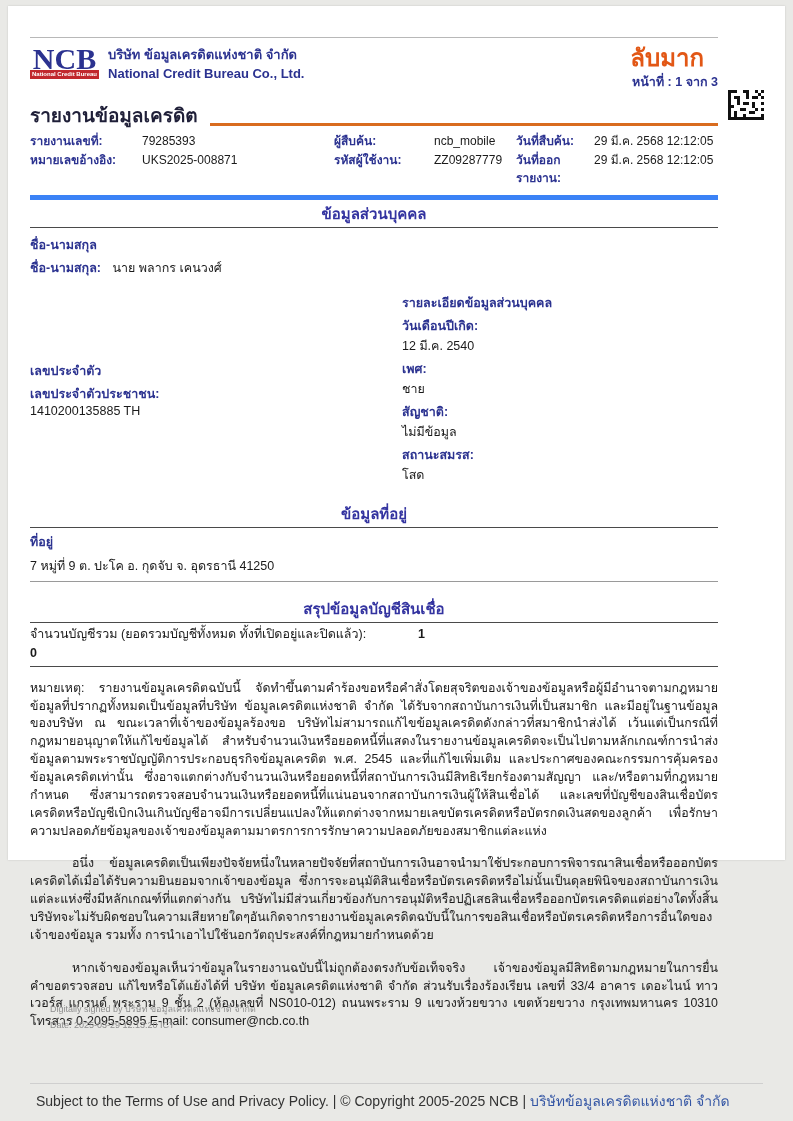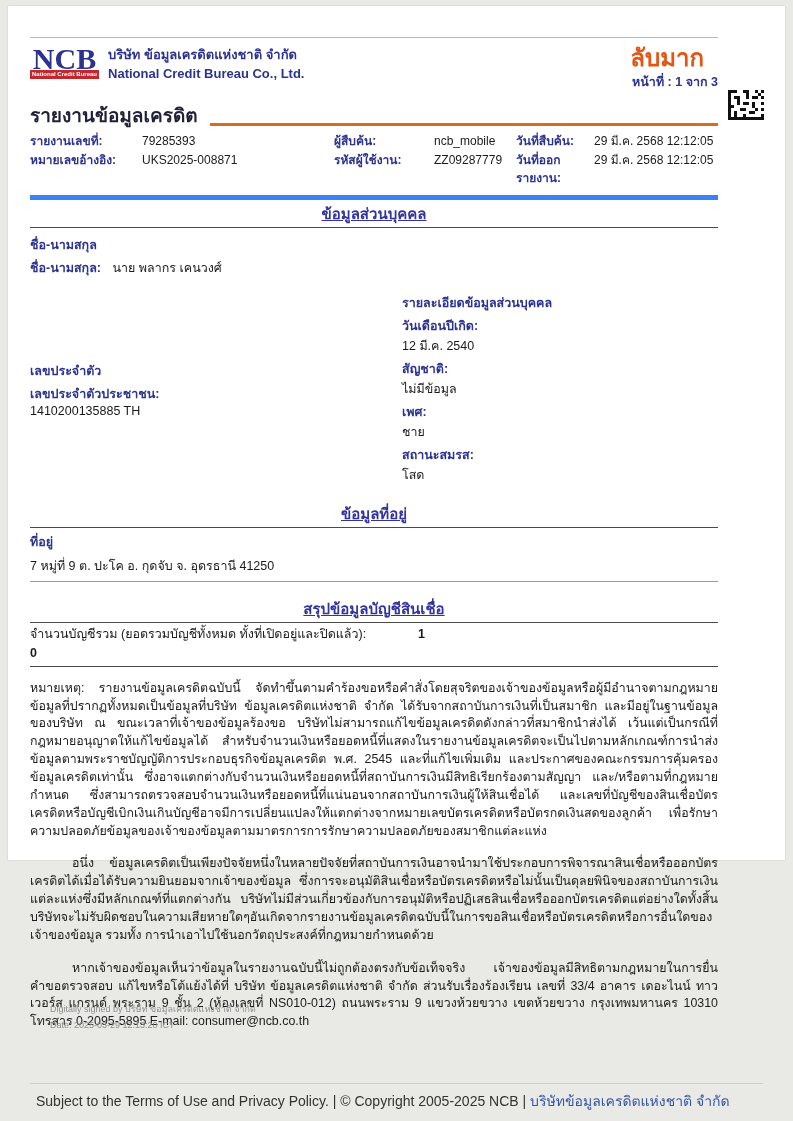--- a/index.html
+++ b/index.html
@@ -43,21 +43,21 @@
     display:grid;grid-template-columns:112px 192px 100px 82px 78px 1fr;
     font-size:12px;line-height:1.45;border-bottom:5px solid #3b82f6;
     padding:3px 0 8px 0;column-gap:0;row-gap:2px;
   }
   .lbl{color:#2b3290;font-weight:bold;}
   .val{color:#1a1a1a;}
 
   
   .section{
     text-align:center;color:#3333a0;font-weight:bold;font-size:15px;
-    border-bottom:1.5px solid #4a4a4a;padding-bottom:1px;text-decoration:underline;
+    border-bottom:1.5px solid #4a4a4a;padding-bottom:1px;
   }
   .sub-head{color:#2b3290;font-weight:bold;font-size:12.5px;}
   .field-row{font-size:12.5px;color:#1a1a1a;margin-top:3px;}
   .field-row .lbl{margin-right:8px;}
 
   .two-col{display:flex;margin-top:15px;align-items:center;}
   .col-left{width:372px;}
   .col-right{flex:1;}
   .kv{display:flex;font-size:12.5px;margin-top:3px;color:#1a1a1a;flex-direction:column;}
   .kv .lbl{width:200px;flex:none;}
@@ -180,26 +180,26 @@
           <span class="val">1410200135885 TH</span>
         </div>
       </div>
       <div class="col-right">
         <div class="sub-head">รายละเอียดข้อมูลส่วนบุคคล</div>
         <div class="kv">
           <span class="lbl">วันเดือนปีเกิด:</span>
           <span class="val">12 มี.ค. 2540</span>
         </div>
         <div class="kv">
+          <span class="lbl">เพศ:</span>
+          <span class="val">ชาย</span>
+        </div>
+        <div class="kv">
           <span class="lbl">สัญชาติ:</span>
           <span class="val">ไม่มีข้อมูล</span>
-        </div>
-        <div class="kv">
-          <span class="lbl">เพศ:</span>
-          <span class="val">ชาย</span>
         </div>
         <div class="kv">
           <span class="lbl">สถานะสมรส:</span>
           <span class="val">โสด</span>
         </div>
       </div>
     </div>
 
     <div class="section" style="margin-top:17px;">ข้อมูลที่อยู่</div>
     <div class="sub-head" style="margin-top:4px;">ที่อยู่</div>

